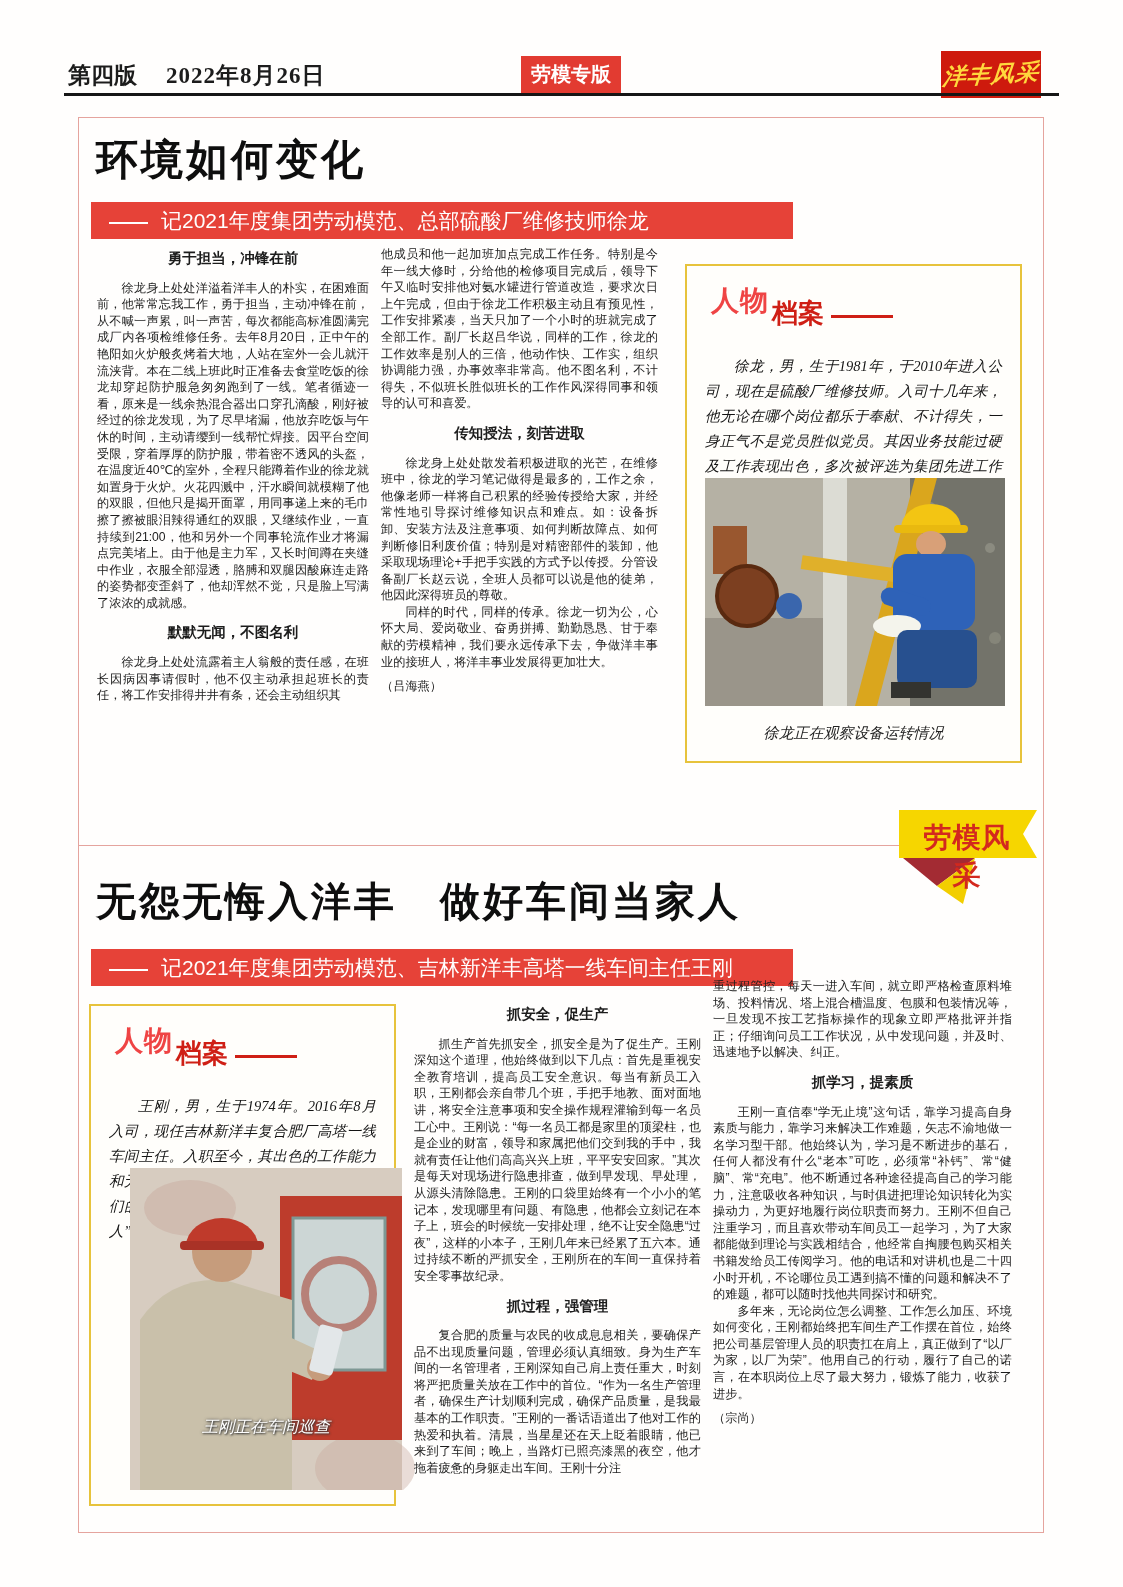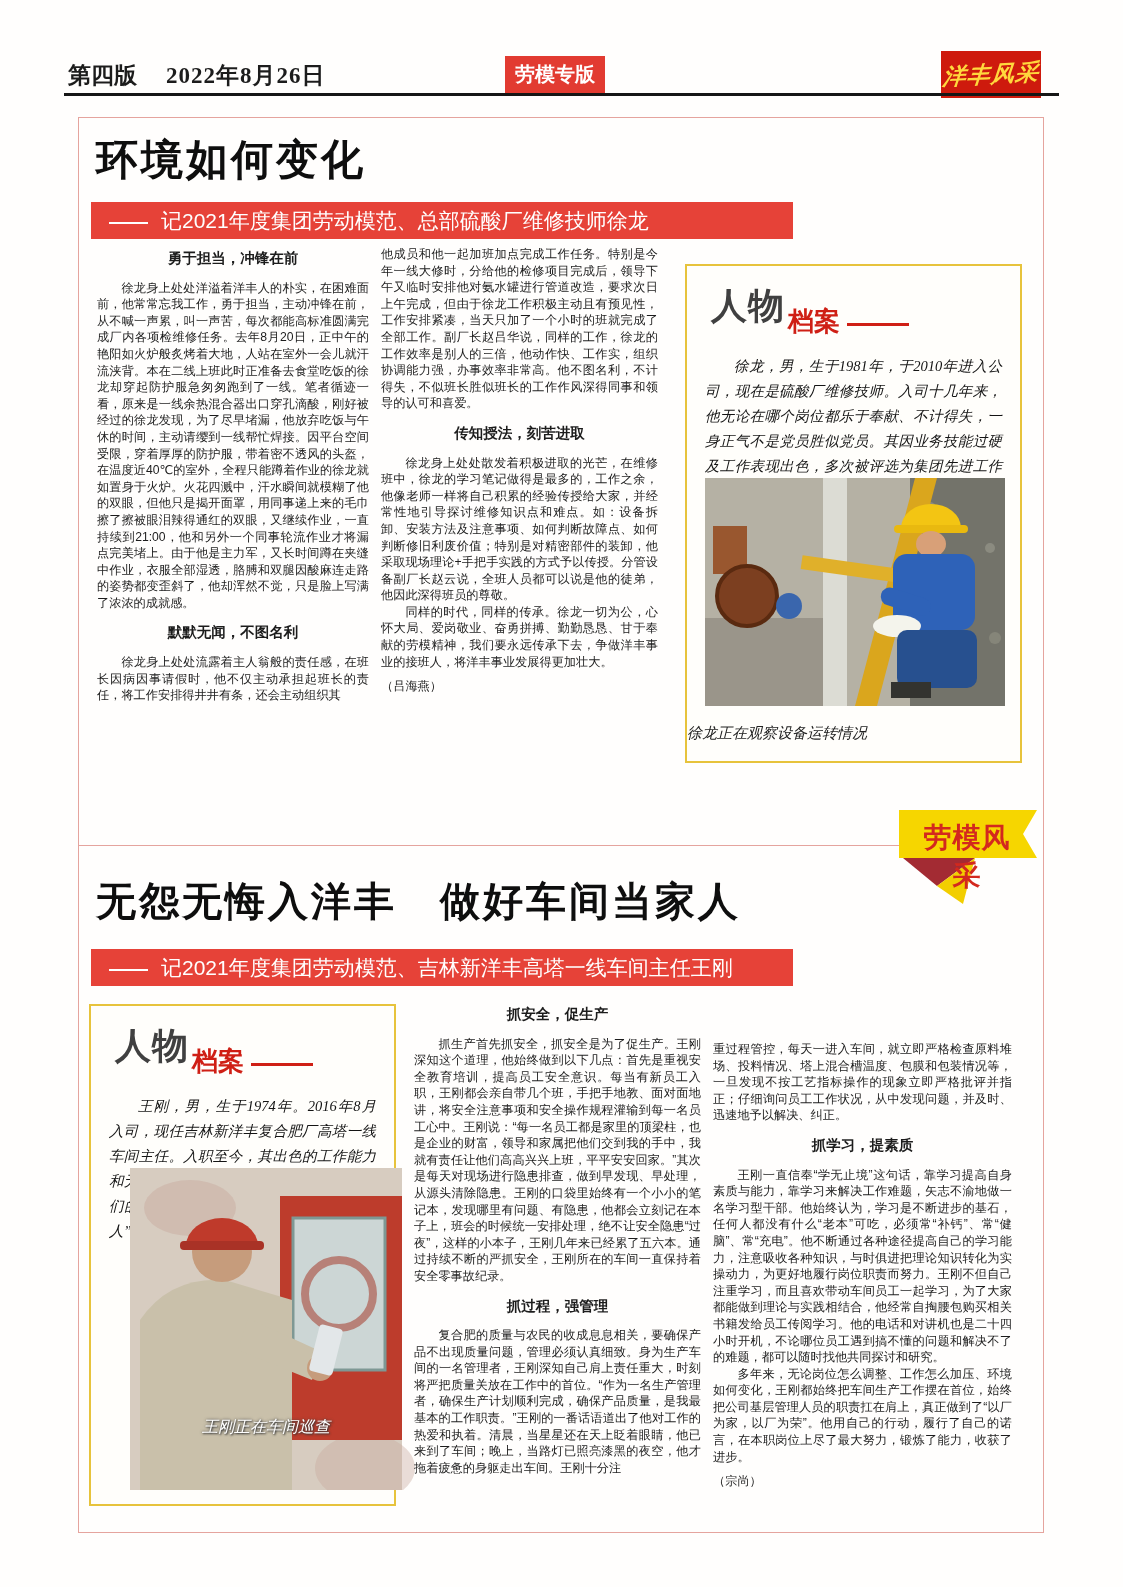--- a/index.html
+++ b/index.html
@@ -2,21 +2,21 @@
 <html><head>
 <meta charset="utf-8">
 <style>
   html,body{margin:0;padding:0;background:#ffffff;}
   .page{position:relative;width:1123px;height:1587px;background:#fffefd;overflow:hidden;
         font-family:"Liberation Sans","DejaVu Sans",sans-serif;color:#1c1c1c;}
 
   
   .hdr-edition{position:absolute;left:68px;top:60px;font:bold 23px "Liberation Serif","DejaVu Serif",serif;}
   .hdr-date{position:absolute;left:166px;top:60px;font:bold 23px "Liberation Serif","DejaVu Serif",serif;letter-spacing:1px;}
-  .hdr-tag{position:absolute;left:505px;top:56px;width:100px;height:37px;background:#E23B31;color:#fff;
+  .hdr-tag{position:absolute;left:521px;top:56px;width:100px;height:37px;background:#E23B31;color:#fff;
            display:flex;align-items:center;justify-content:center;font-weight:bold;font-size:20px;}
   .hdr-logo{position:absolute;left:941px;top:51px;width:100px;height:47px;background:#CE1A0D;
             display:flex;align-items:center;justify-content:center;overflow:hidden;}
   .hdr-logo span{color:#FFD83D;font:bold italic 23px "Liberation Serif","DejaVu Serif",serif;
                  display:inline-block;transform:skewX(-8deg) rotate(-3deg);letter-spacing:1px;}
   .hdr-rule{position:absolute;left:64px;top:93px;width:995px;height:3px;background:#161616;}
 
   
   .frame{position:absolute;left:78px;top:117px;width:964px;height:1414px;border:1px solid #E5A49E;background:#fffefd;}
 
@@ -27,42 +27,42 @@
   .red-bar{position:absolute;left:12px;width:702px;height:37px;background:#E64238;color:#fff;
            display:flex;align-items:center;font-size:21px;white-space:nowrap;overflow:hidden;}
   .b1{top:84px;} .b2{top:831px;}
   .bar-dash{margin:0 16px 0 18px;font-weight:bold;letter-spacing:-3px;}
 
   
   .col{position:absolute;font-size:12.2px;line-height:16.6px;text-align:justify;overflow:hidden;}
   .a1c1{left:18px;top:128px;width:272px;height:594px;}
   .a1c2{left:302px;top:128px;width:277px;height:594px;}
   .a2c2{left:335px;top:884px;width:287px;height:508px;}
-  .a2c3{left:634px;top:923px;width:299px;height:508px;}
+  .a2c3{left:634px;top:860px;width:299px;height:508px;}
   .col-heading{text-align:center;font-weight:bold;font-size:14.5px;margin:13px 0;}
   .col-heading.first{margin-top:4px;font-family:Liberation Serif, serif;}
   .para{margin:0;text-indent:2em;}
   .para.cont{text-indent:0;}
   .byline{text-align:left;margin-top:8px;}
 
   
   .profile-box{position:absolute;border:2px solid #E7C33C;background:#fffefb;box-sizing:border-box;}
   .pb1{left:606px;top:146px;width:337px;height:499px;}
   .pb2{left:10px;top:886px;width:307px;height:502px;}
   .profile-label{padding:16px 0 0 24px;height:62px;}
-  .pl-main{font-size:36px;color:#404040;font-weight:900;letter-spacing:1px;}
+  .pl-main{font-size:28px;color:#ef4444;font-weight:900;letter-spacing:1px;}
   .pl-sub{font-size:26px;color:#CF1F15;font-weight:900;position:relative;top:12px;left:3px;}
   .pl-underline{display:inline-block;width:62px;height:3px;background:#CF1F15;margin-left:10px;position:relative;top:8px;}
   .profile-bio{font-family:"Liberation Serif","DejaVu Serif",serif;font-style:italic;font-size:14.5px;
                line-height:1.72;text-align:justify;text-indent:2em;padding:10px 18px 0 18px;color:#141414;}
   .photo-wrap{position:absolute;}
   .ph1{left:18px;top:212px;width:300px;height:228px;}
   .ph2{left:15px;top:162px;width:320px;height:322px;}
   .photo-wrap svg{display:block;width:100%;height:100%;}
-  .photo-caption{position:absolute;left:0;right:0;bottom:18px;
+  .photo-caption{position:absolute;left:0;right:0;bottom:18px;text-align:center;
                  font-family:"Liberation Serif","DejaVu Serif",serif;font-style:italic;font-size:15px;color:#222;}
   .photo2-caption{position:absolute;left:0;right:0;bottom:52px;text-align:center;color:#fff;
                   font-family:"Liberation Serif","DejaVu Serif",serif;font-style:italic;font-size:16px;
                   text-shadow:0 0 3px #444,1px 1px 2px #333;}
 
   
   .divider{position:absolute;left:0;top:727px;width:822px;border-top:1.5px solid #E5A49E;}
   .badge{position:absolute;left:820px;top:692px;width:140px;height:98px;}
   .badge svg{position:absolute;left:0;top:0;width:140px;height:98px;}
   .badge-label{position:absolute;left:12px;top:9px;width:112px;text-align:center;

